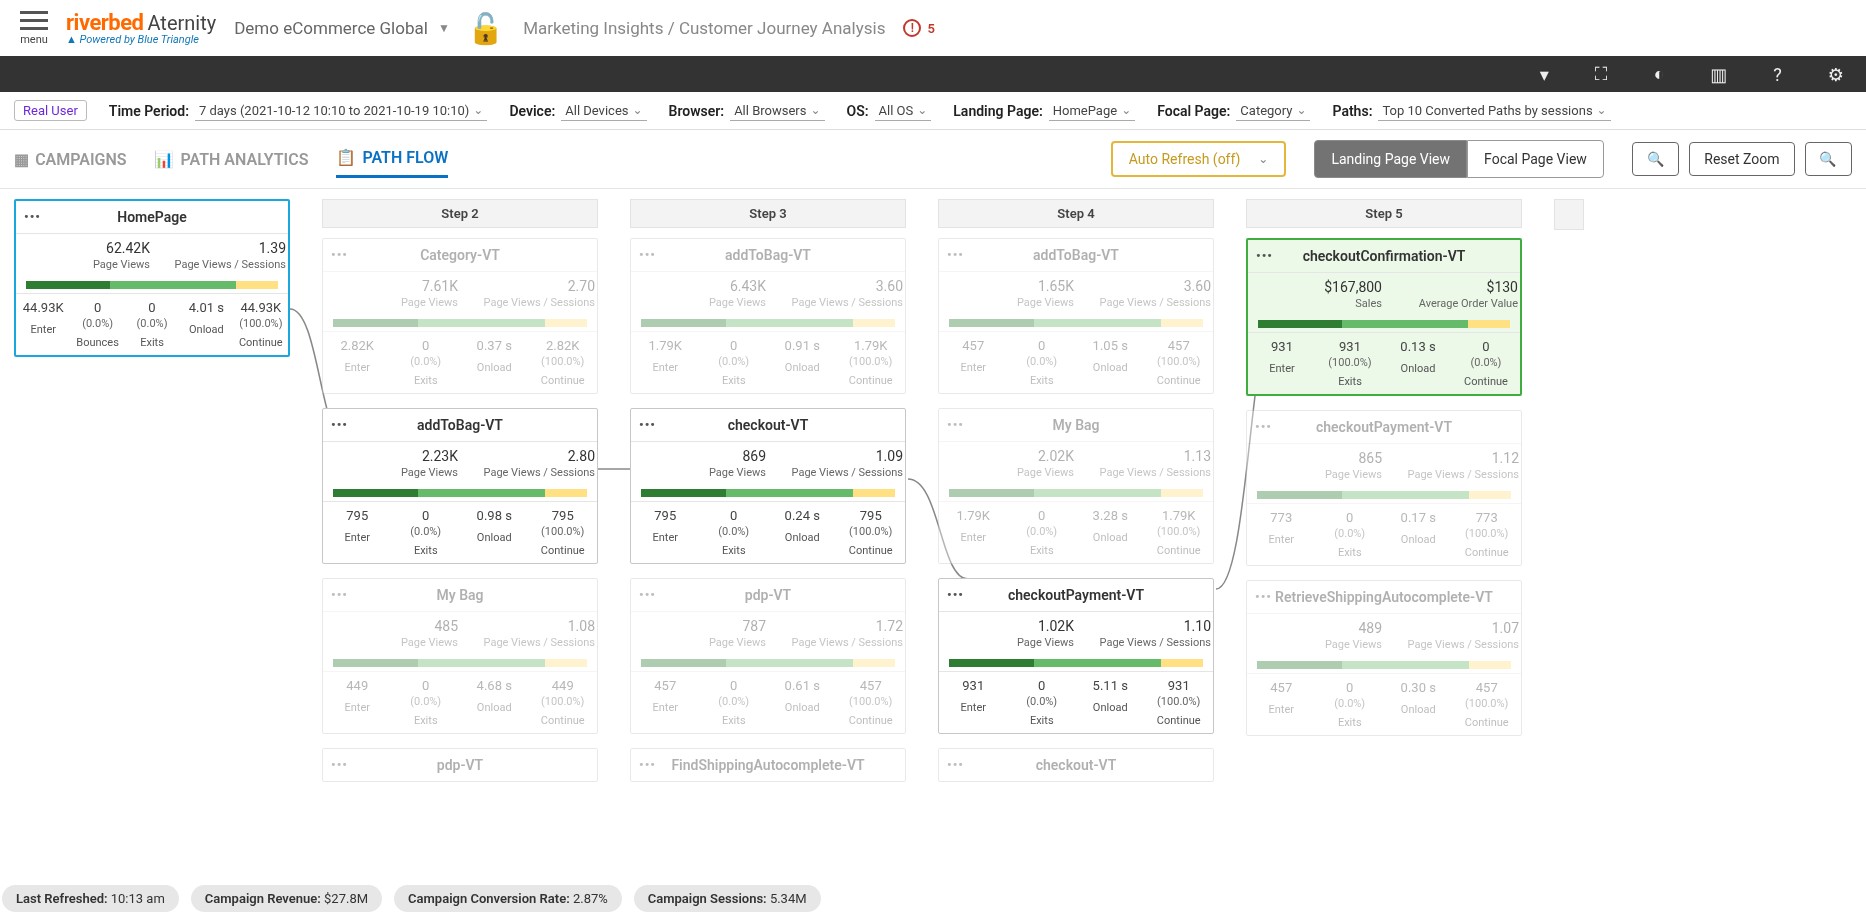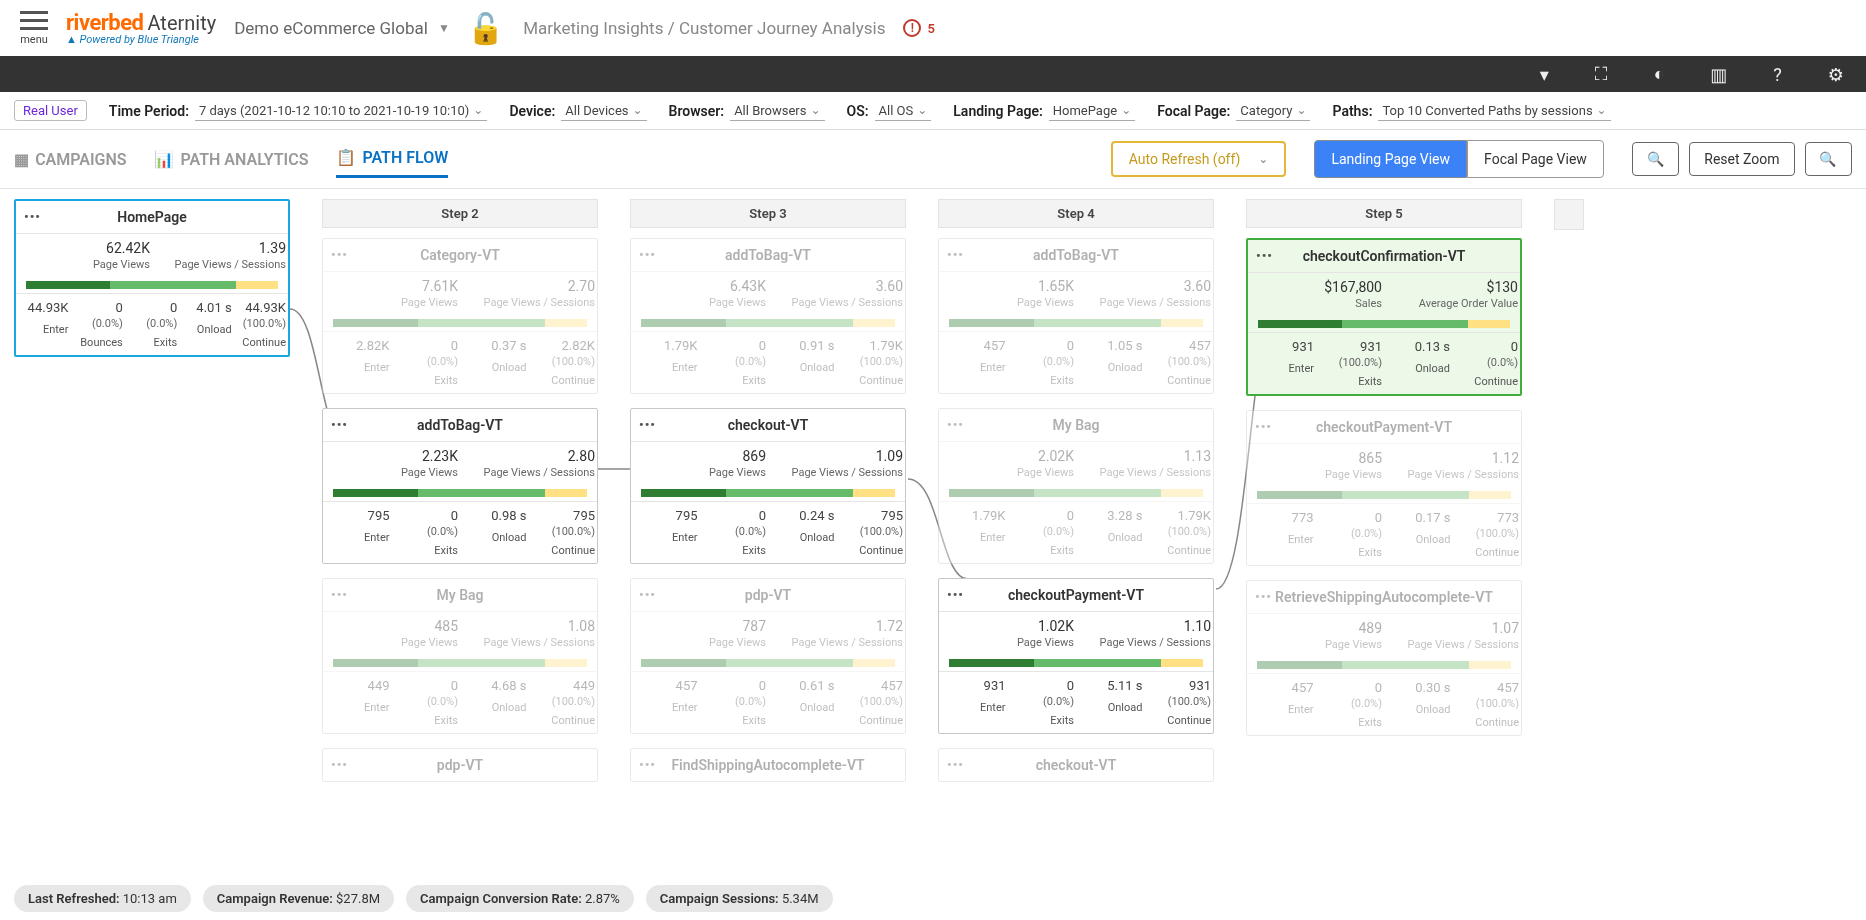--- a/index.html
+++ b/index.html
@@ -28,46 +28,46 @@
 .pair .val{color:#444;border-bottom:1px solid #aaa;padding:2px 4px;display:flex;align-items:center;gap:4px;font-size:13px}
 .chip{border:1px solid #bbb;border-radius:3px;padding:2px 8px;font-size:13px;color:#6d28d9}
 .tabbar{display:flex;align-items:center;padding:10px 14px;gap:28px;border-bottom:1px solid #e5e5e5}
 .tab{display:flex;align-items:center;gap:6px;color:#999;font-size:16px;font-weight:600;padding:8px 0;cursor:pointer}
 .tab.active{color:#0a72c4;border-bottom:3px solid #0a72c4}
 .tab .ticon{font-size:16px}
 .tab-spacer{flex:1}
 .autorefresh{border:2px solid #e3b83a;color:#c79a1e;border-radius:4px;padding:8px 16px;display:flex;align-items:center;gap:18px;font-size:14px}
 .toggle-group{display:flex}
 .toggle-btn{border:1px solid #999;padding:10px 16px;font-size:14px;cursor:pointer;background:#fff;color:#333}
-.toggle-btn.active{background:#3b82f6;color:#fff;border-color:#8a8a8a}
+.toggle-btn.active{background:#737373;color:#fff;border-color:#8a8a8a}
 .toggle-btn:first-child{border-radius:4px 0 0 4px}
 .toggle-btn:last-child{border-radius:0 4px 4px 0}
 .sqbtn{border:1px solid #666;border-radius:4px;padding:8px 14px;font-size:14px;cursor:pointer;background:#fff;color:#333}
 .canvas{position:relative;padding:10px 14px 60px;overflow:hidden}
 .cols{display:flex;gap:32px;align-items:flex-start}
 .col{width:276px;flex-shrink:0}
 .col-hdr{background:#f3f3f3;border:1px solid #e3e3e3;text-align:center;font-weight:600;padding:6px 0;margin-bottom:10px;color:#444}
 .card{border:1px solid #c7c7c7;border-radius:2px;margin-bottom:14px;background:#fff;position:relative}
 .card.faded{opacity:0.38}
 .card.sel{border:2px solid #1aa7dd}
 .card.green{border:2px solid #3fae3f;background:#ecf8e8}
 .card-dots{position:absolute;left:8px;top:8px;color:#555;font-weight:700;letter-spacing:1px;cursor:pointer}
 .card-title{text-align:center;font-weight:600;padding:8px 4px;color:#333;font-size:14px}
 .card-kpi{display:flex;border-top:1px solid #e5e5e5}
 .kpi{flex:1;text-align:right;padding:6px 2px}
 .kpi .v{font-size:14px;color:#333}
 .kpi .l{font-size:11px;color:#666;margin-top:2px}
 .spark{height:8px;margin:4px 10px;display:flex}
 .spark span{display:block;height:100%}
 .card-metrics{display:flex;border-top:1px solid #e5e5e5}
-.met{flex:1;text-align:right;padding:6px 2px;font-size:12px;color:#444;display:flex;flex-direction:column;gap:2px}
+.met{flex:1;text-align:center;padding:6px 2px;font-size:12px;color:#444;display:flex;flex-direction:column;gap:2px}
 .met .m-top{font-size:13px}
 .met .m-sub{font-size:11px;color:#666}
 .met .m-lbl{font-size:11px;color:#555;margin-top:4px}
-.statusbar{position:fixed;bottom:0;left:0;right:0;display:flex;gap:12px;padding:8px 14px;background:#fff}
+.statusbar{position:fixed;bottom:0;left:0;right:0;display:flex;gap:12px;padding:8px 2px;background:#fff}
 .pill{background:#e7e7e7;border-radius:16px;padding:6px 14px;font-size:13px;color:#333}
 .pill b{font-weight:600}
 svg.connectors{position:absolute;top:0;left:0;pointer-events:none}
 </style>
 </head>
 <body>
 
 <div class="header">
   <div class="menu-btn">
     <div class="menu-lines">

